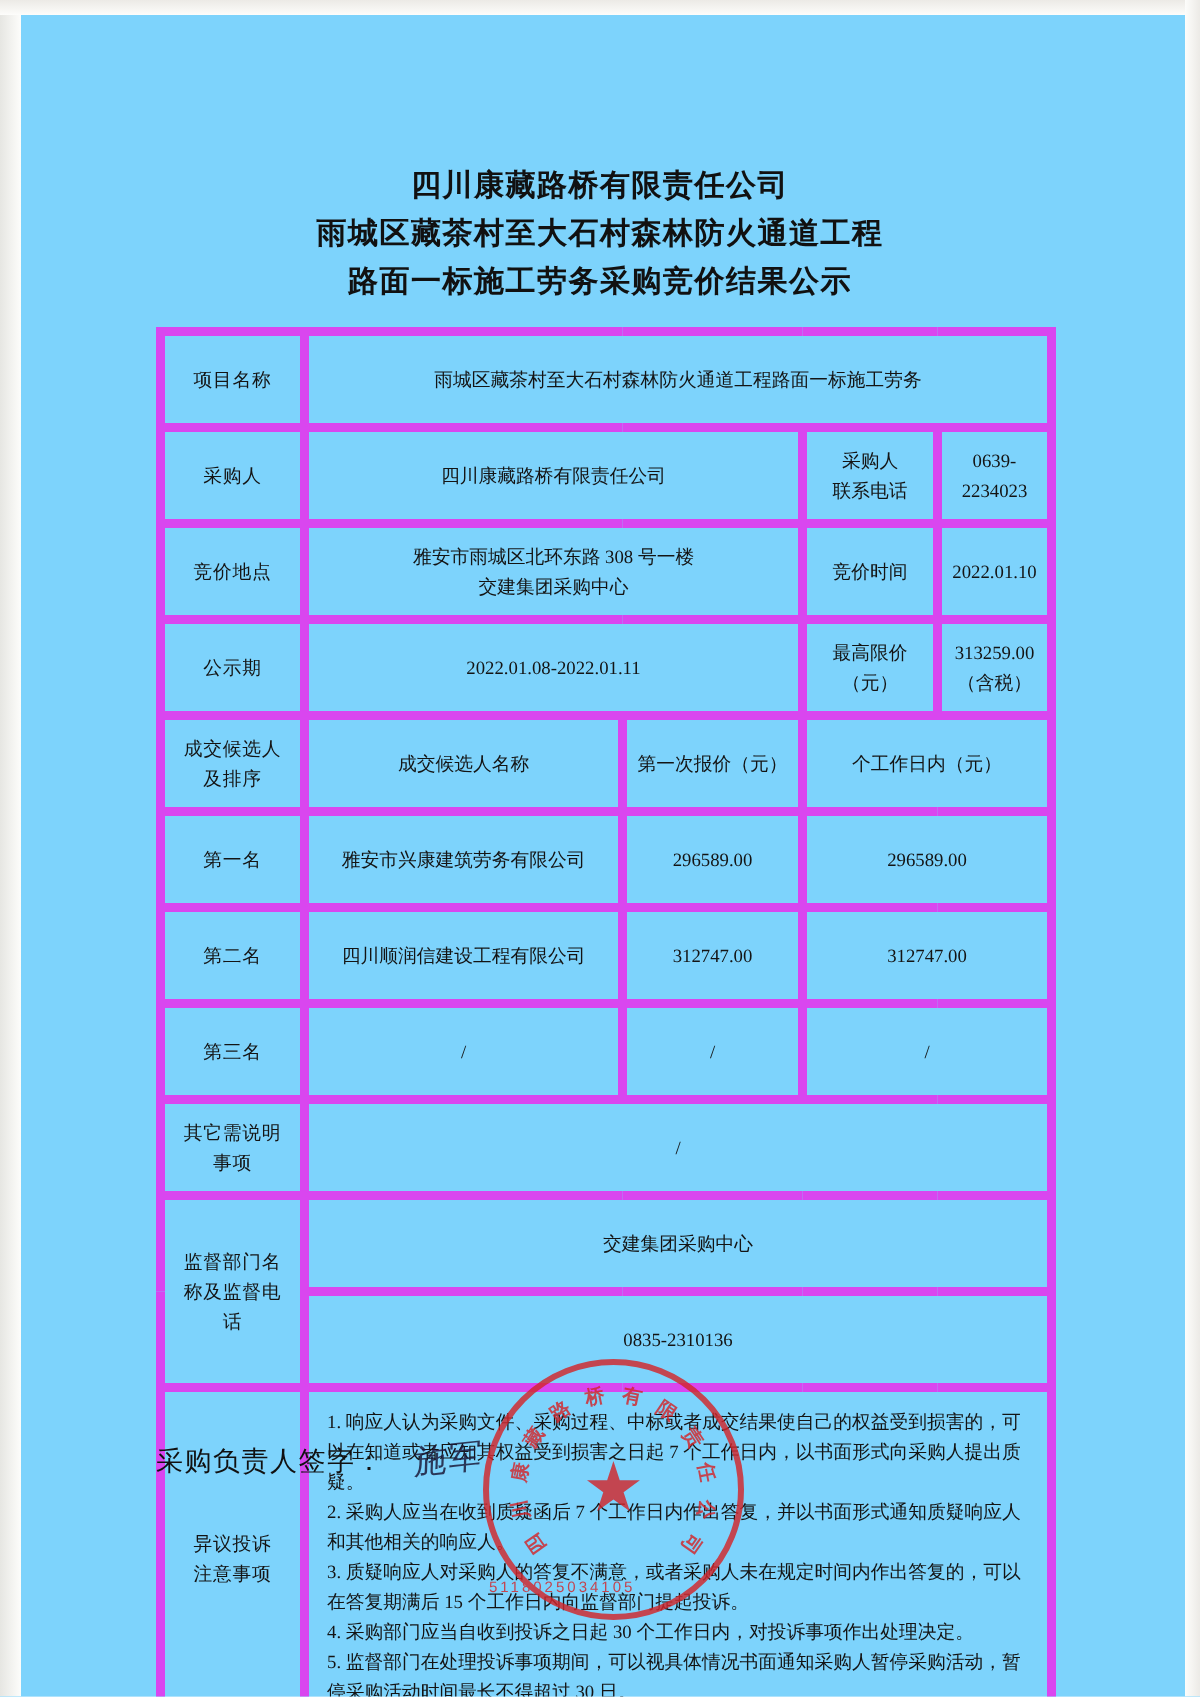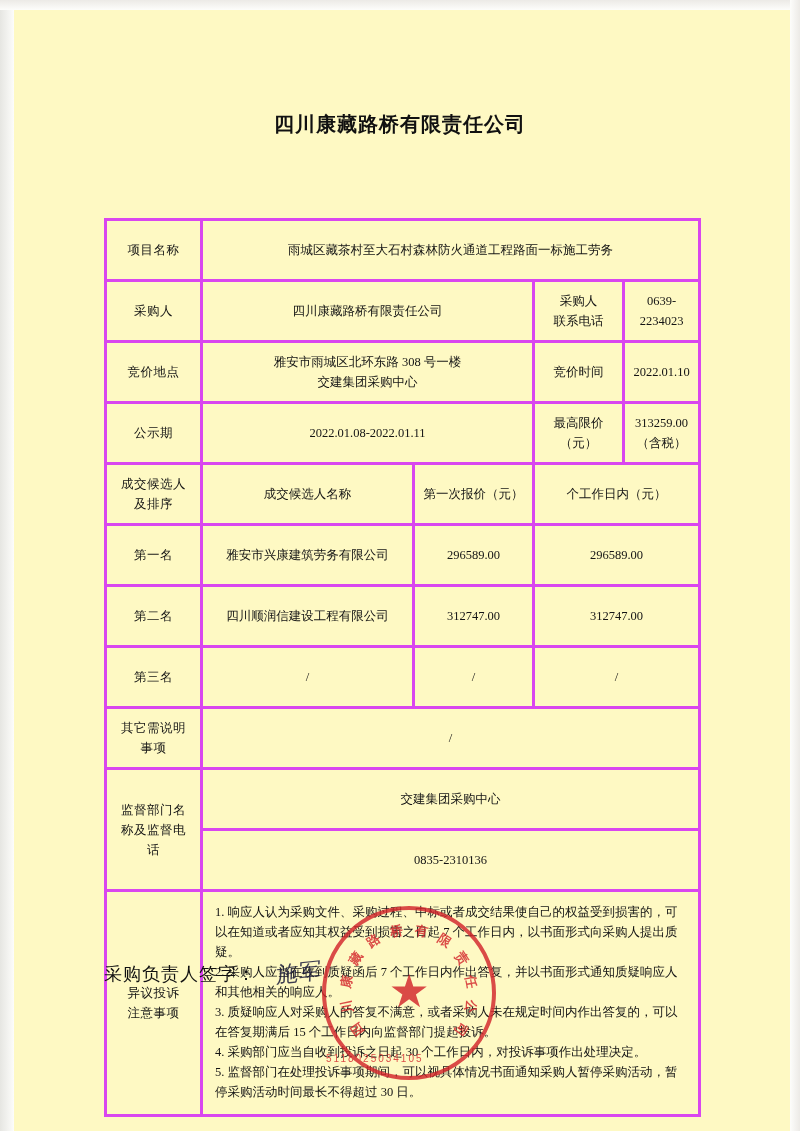--- a/index.html
+++ b/index.html
@@ -11,21 +11,21 @@
     height: 1131px;
     background: #ffffff;
     font-family: "Liberation Serif", "DejaVu Serif", serif;
     color: #1a1a1a;
     position: relative;
     overflow: hidden;
   }
   .page {
     position: absolute;
     inset: 0;
-    background: #fef9c3;
+    background: #7dd3fc;
   }
   
   .scan-edge-left {
     position: absolute;
     left: 0; top: 0; bottom: 0;
     width: 14px;
     background: linear-gradient(to right, #e6e6e2, #fdfdfb);
   }
   .scan-edge-top {
     position: absolute;
@@ -57,21 +57,21 @@
 
   table.main {
     position: absolute;
     top: 218px;
     left: 104px;
     width: 594px;
     border-collapse: collapse;
     table-layout: fixed;
   }
   table.main td {
-    border: 3px solid #d946ef;
+    border: 6px solid #d946ef;
     font-size: 12.5px;
     line-height: 20px;
     padding: 6px 5px;
     text-align: center;
     vertical-align: middle;
     color: #141414;
   }
   td.label {
     width: 96px;
     letter-spacing: 0.5px;
@@ -163,20 +163,22 @@
 </head>
 <body>
 
 <div class="page">
   <div class="scan-edge-left"></div>
   <div class="scan-edge-top"></div>
   <div class="scan-edge-right"></div>
 
   <div class="title-block">
     <div class="title-line">四川康藏路桥有限责任公司</div>
+    <div class="title-line">雨城区藏茶村至大石村森林防火通道工程</div>
+    <div class="title-line">路面一标施工劳务采购竞价结果公示</div>
   </div>
 
   <table class="main">
     <colgroup>
       <col style="width:96px">
       <col style="width:212px">
       <col style="width:120px">
       <col style="width:90px">
       <col style="width:76px">
     </colgroup>

